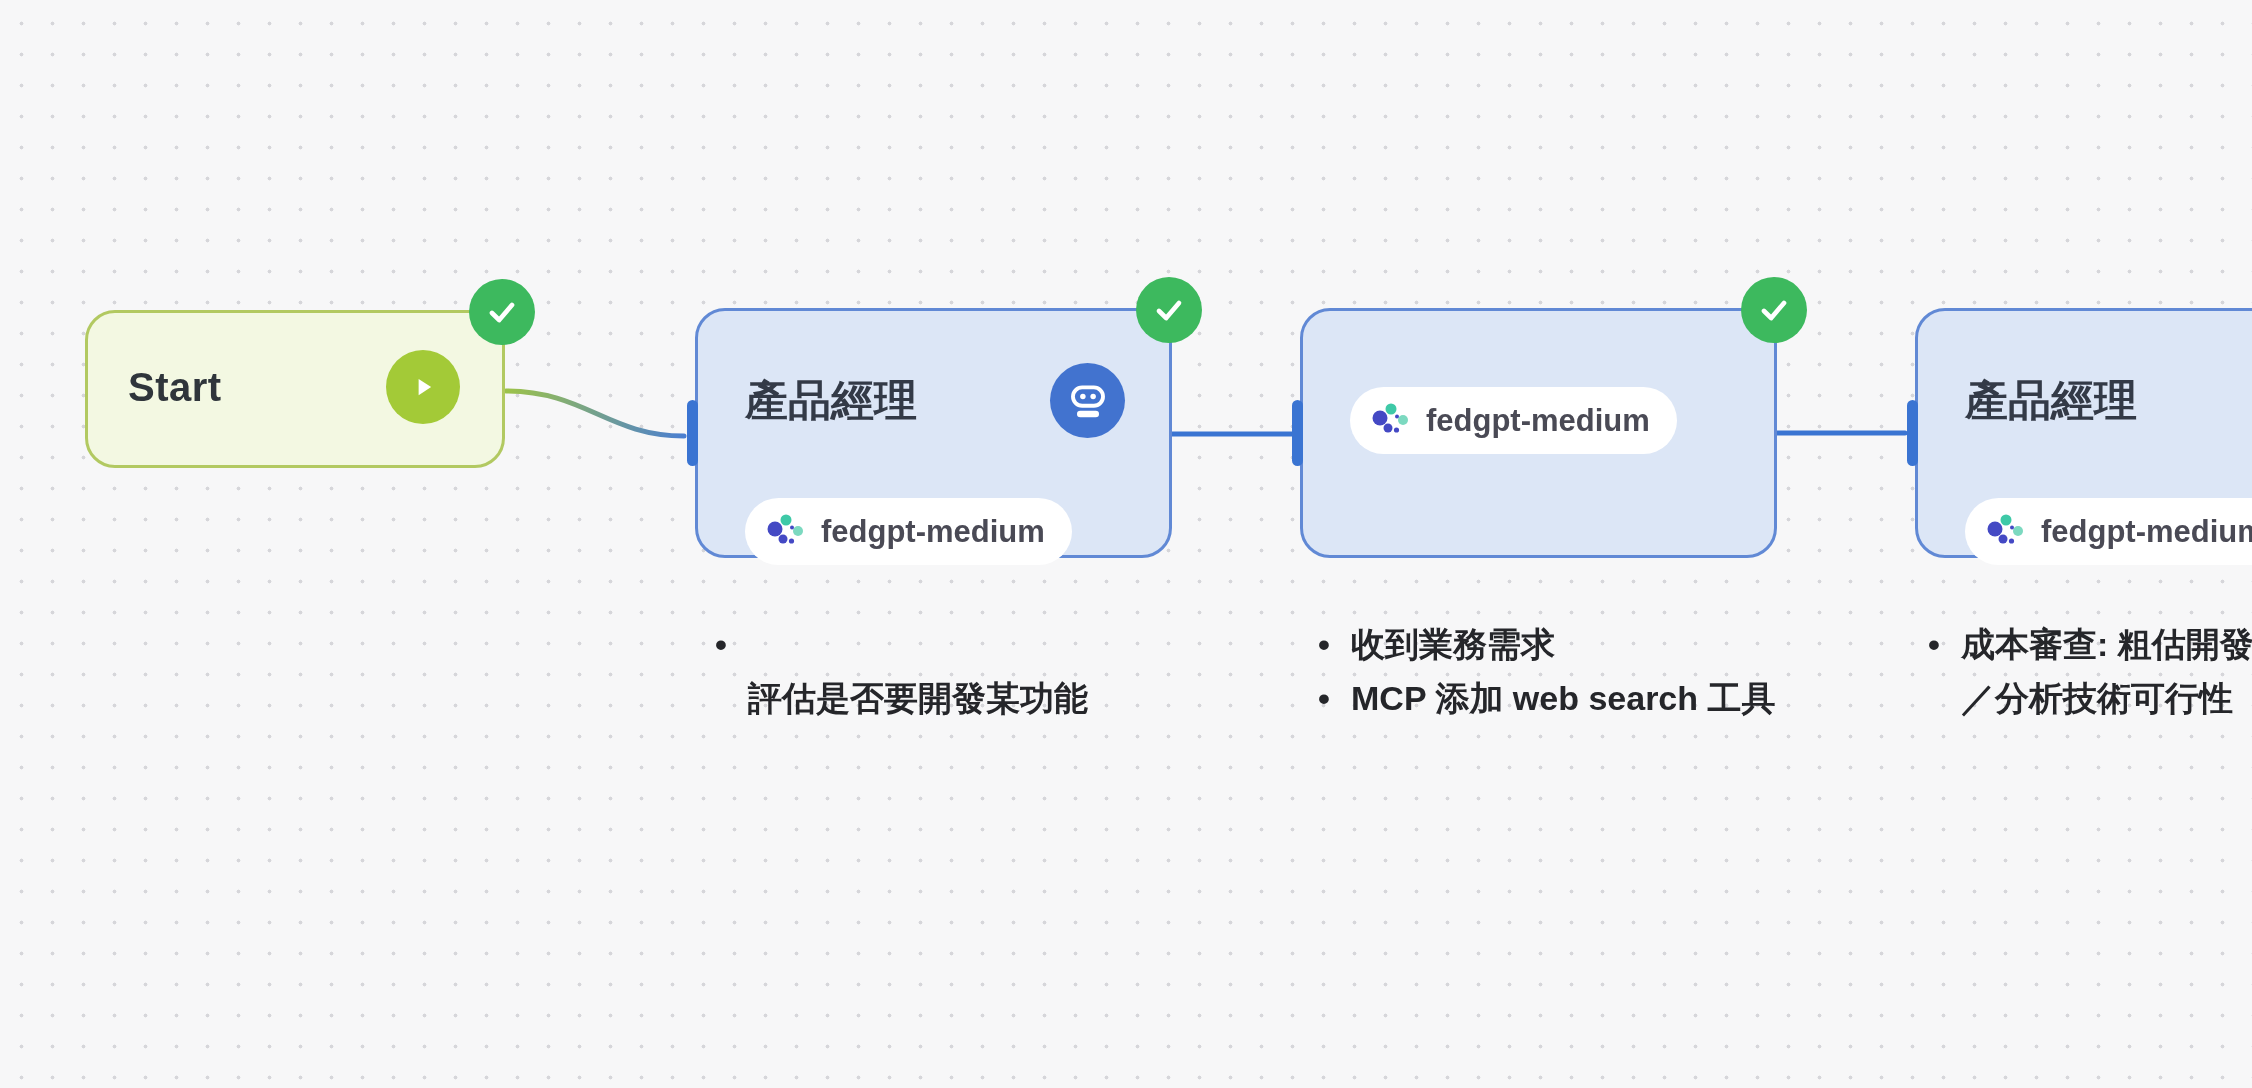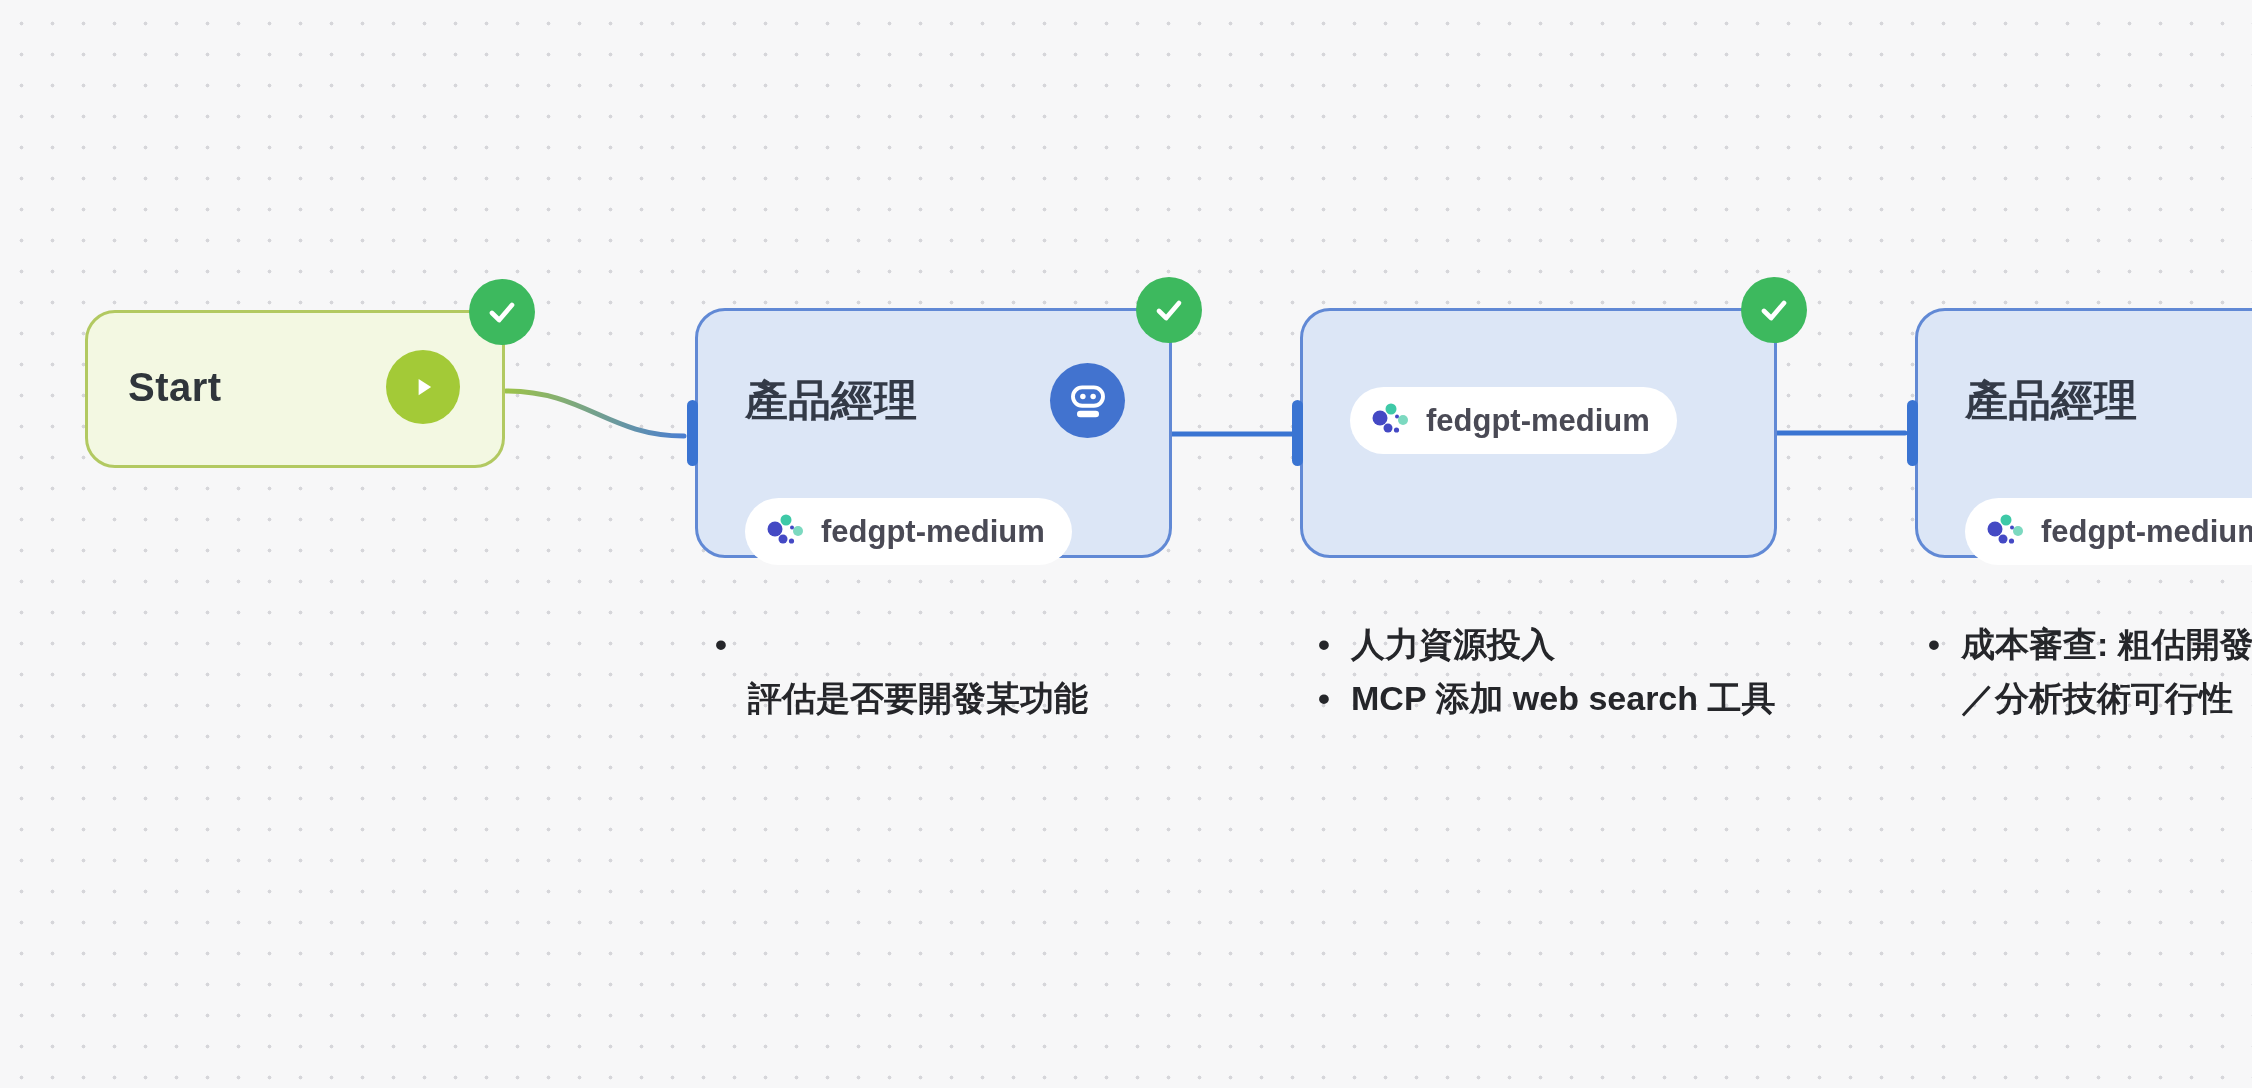--- a/index.html
+++ b/index.html
@@ -188,21 +188,21 @@
     </div>
     <div class="ann-line">
       <span class="ann-bullet"></span>
       <span>評估是否要開發某功能</span>
     </div>
   </div>
 
   <div class="annotation" style="left:1318px;top:617px;">
     <div class="ann-line">
       <span class="ann-bullet">•</span>
-      <span>人力資源投入</span>
+      <span>收到業務需求</span>
     </div>
     <div class="ann-line">
       <span class="ann-bullet">•</span>
       <span>MCP 添加 web search 工具</span>
     </div>
   </div>
 
   <div class="annotation" style="left:1928px;top:617px;">
     <div class="ann-line">
       <span class="ann-bullet">•</span>

